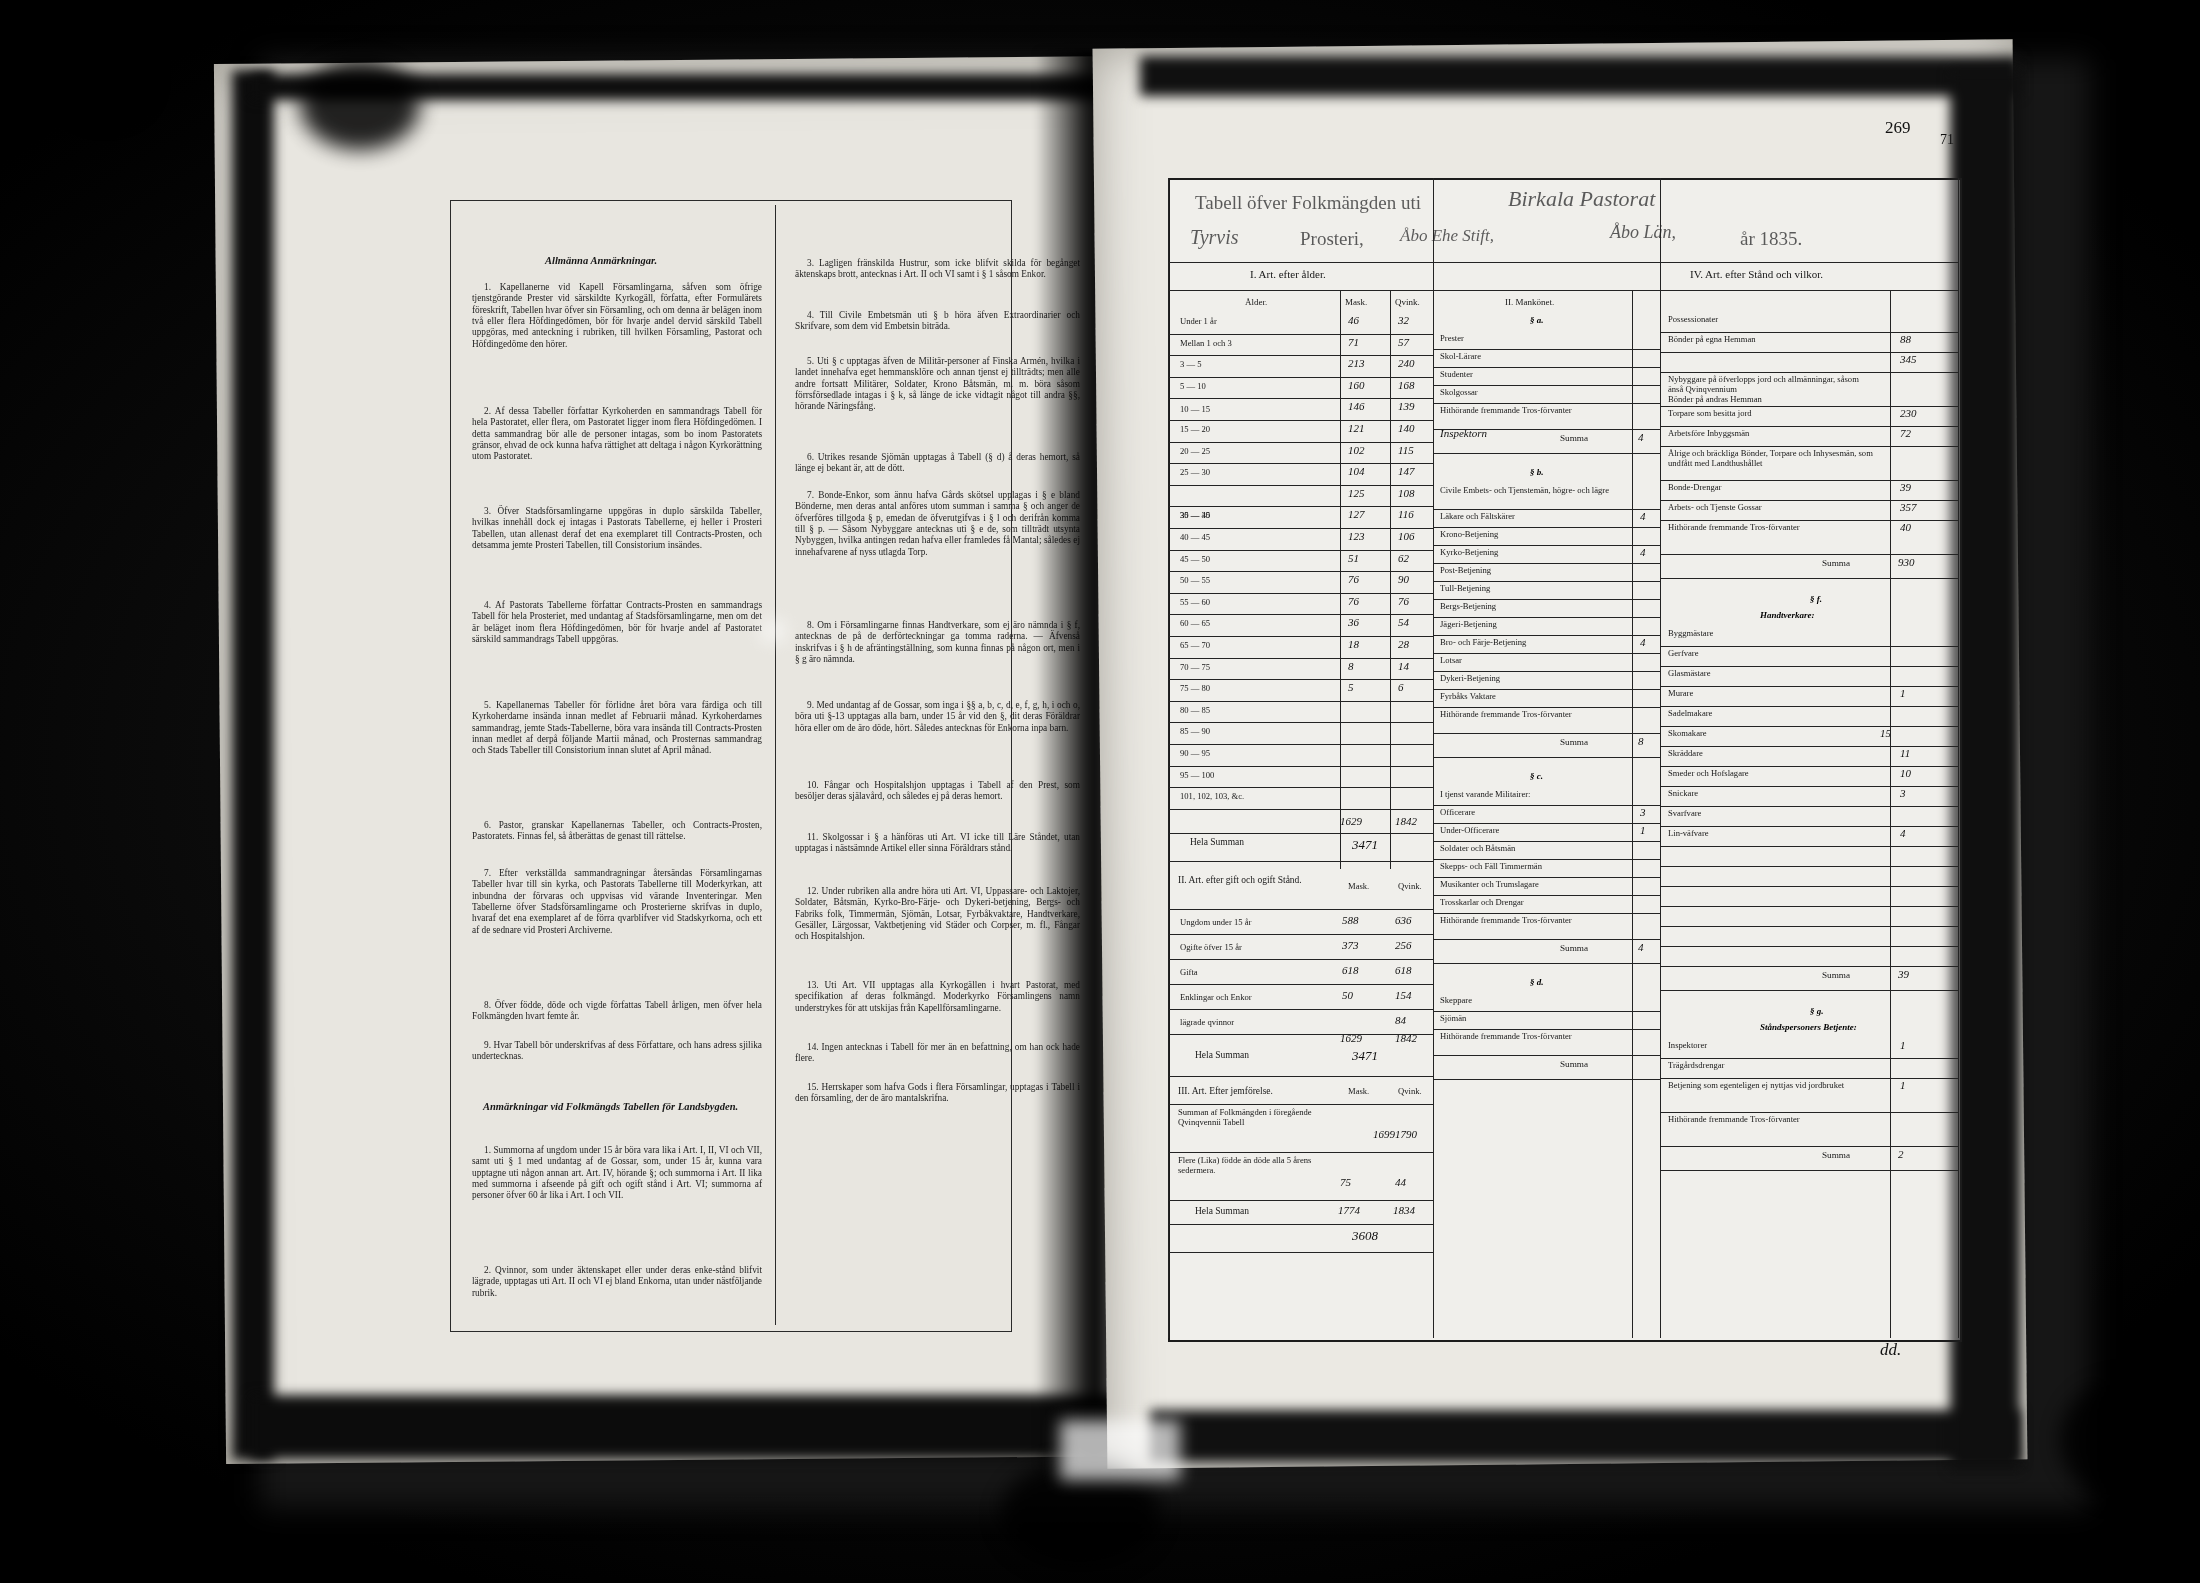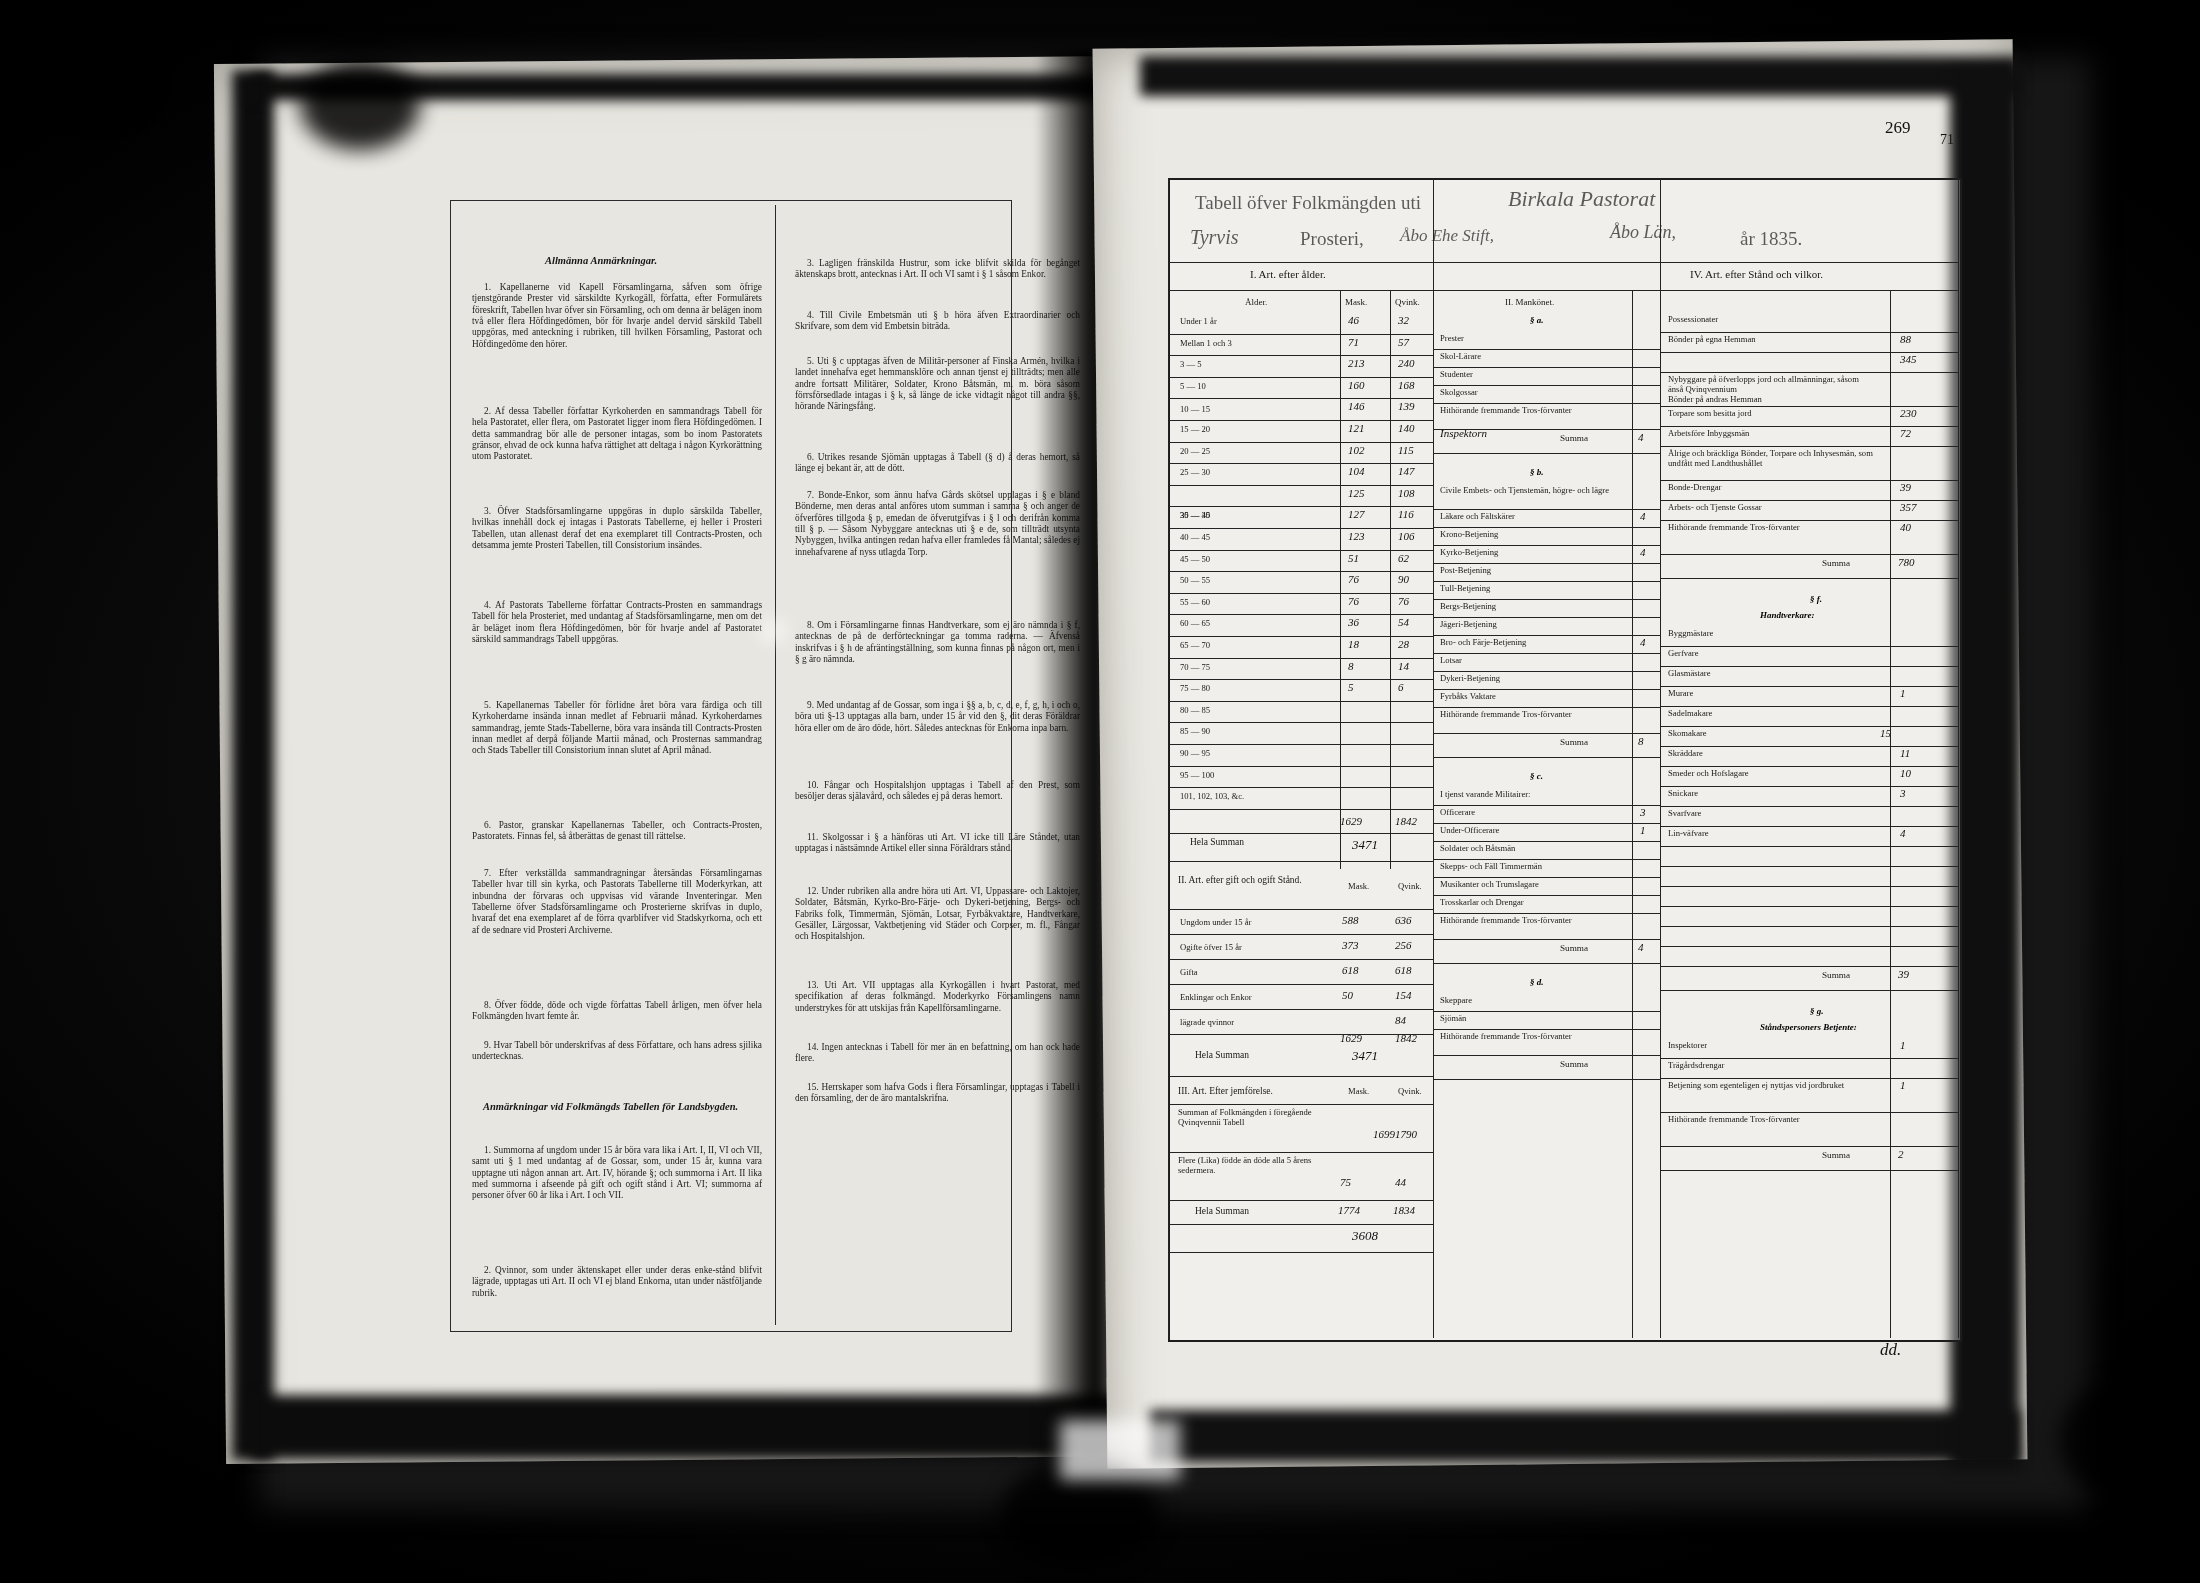--- a/index.html
+++ b/index.html
@@ -439,21 +439,21 @@
       <div class="cell-lbl" style="left:1668px;top:483px;width:205px;white-space:normal;line-height:1.12;">Bonde-Drengar</div>
       <div class="num" style="left:1900px;top:481px;">39</div>
       <div class="rline hline" style="left:1660px;top:500px;width:298px;"></div>
       <div class="cell-lbl" style="left:1668px;top:503px;width:205px;white-space:normal;line-height:1.12;">Arbets- och Tjenste Gossar</div>
       <div class="num" style="left:1900px;top:501px;">357</div>
       <div class="rline hline" style="left:1660px;top:520px;width:298px;"></div>
       <div class="cell-lbl" style="left:1668px;top:523px;width:205px;white-space:normal;line-height:1.12;">Hithörande fremmande Tros-förvanter</div>
       <div class="num" style="left:1900px;top:521px;">40</div>
       <div class="rline hline" style="left:1660px;top:554px;width:298px;"></div>
       <div class="cell-lbl" style="left:1822px;top:558px;font-size:9.2px;">Summa</div>
-      <div class="num" style="left:1898px;top:556px;">780</div>
+      <div class="num" style="left:1898px;top:556px;">930</div>
       <div class="rline hline" style="left:1660px;top:578px;width:298px;"></div>
       <div class="sec" style="left:1810px;top:594px;">§ f.</div>
       <div class="sec" style="left:1760px;top:610px;">Handtverkare:</div>
       <div class="cell-lbl" style="left:1668px;top:629px;width:205px;white-space:normal;line-height:1.12;">Byggmästare</div>
       <div class="num" style="left:1900px;top:627px;"></div>
       <div class="rline hline" style="left:1660px;top:646px;width:298px;"></div>
       <div class="cell-lbl" style="left:1668px;top:649px;width:205px;white-space:normal;line-height:1.12;">Gerfvare</div>
       <div class="num" style="left:1900px;top:647px;"></div>
       <div class="rline hline" style="left:1660px;top:666px;width:298px;"></div>
       <div class="cell-lbl" style="left:1668px;top:669px;width:205px;white-space:normal;line-height:1.12;">Glasmästare</div>

